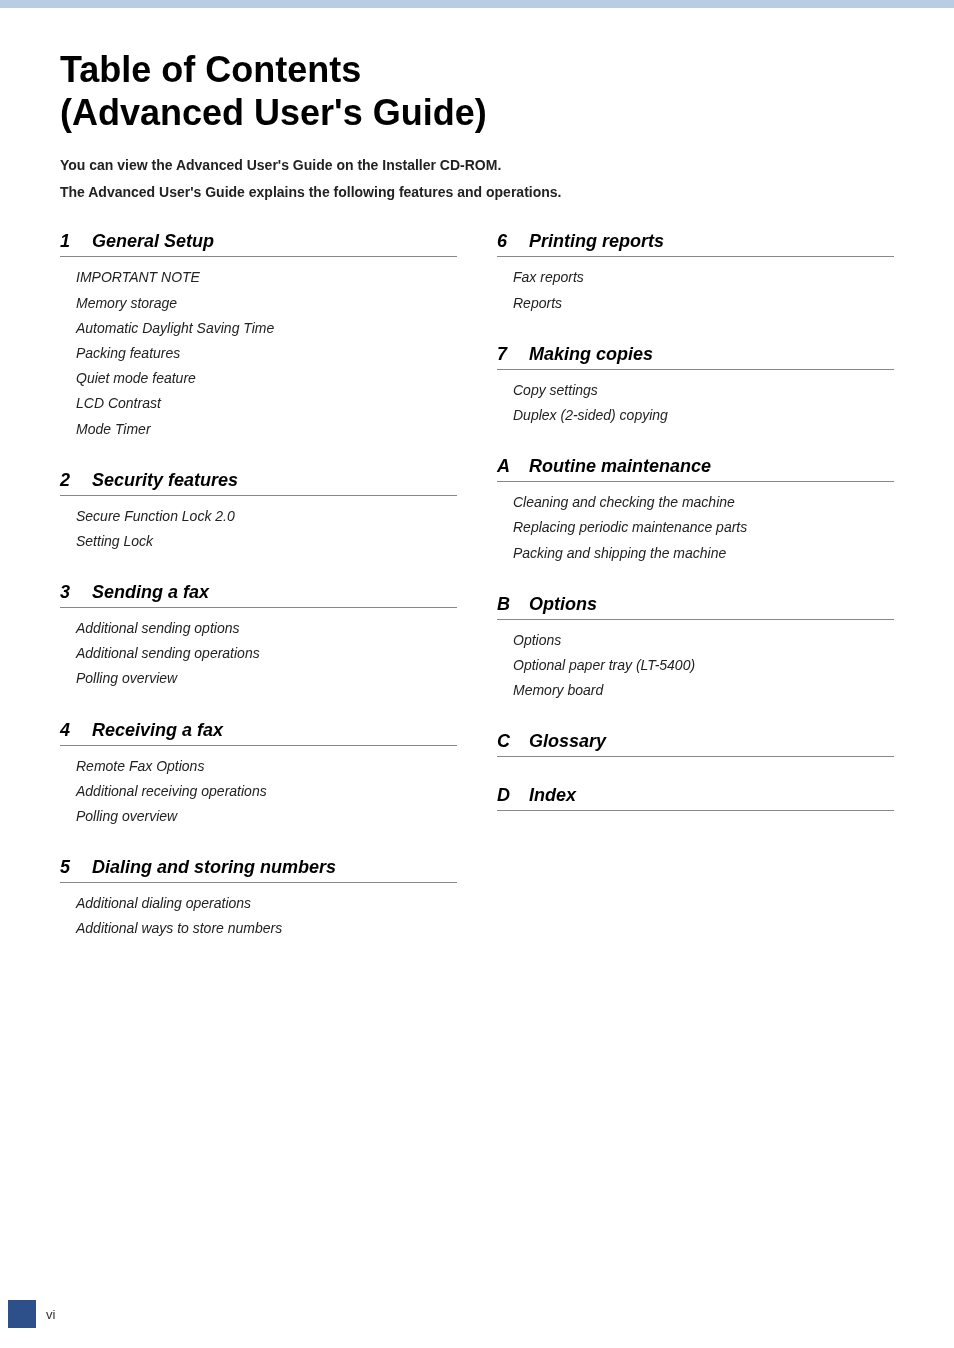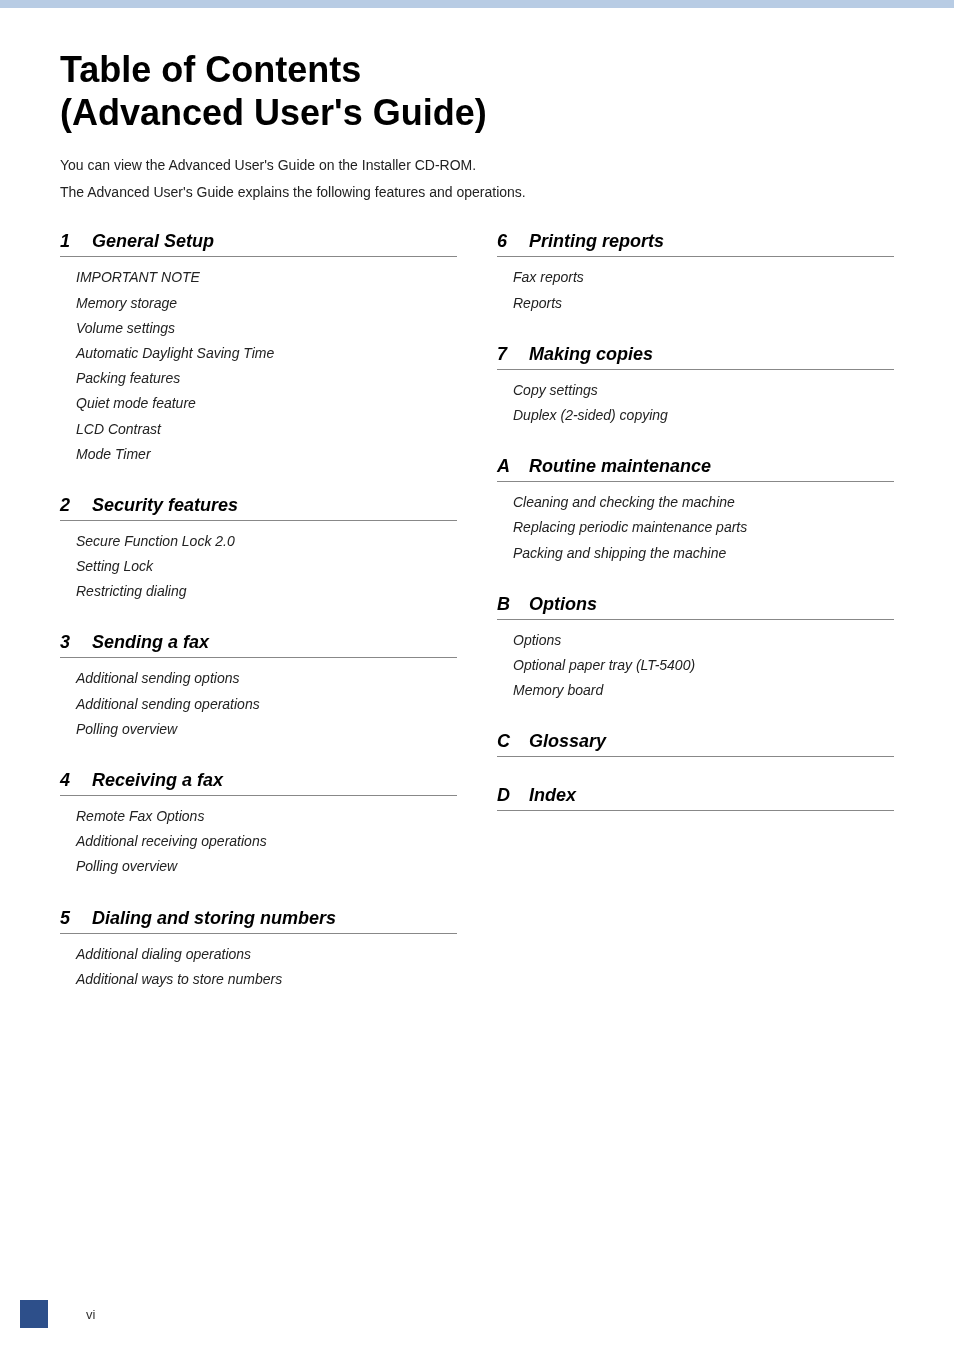--- a/index.html
+++ b/index.html
@@ -33,20 +33,21 @@
       line-height: 1.2;
       margin-bottom: 21px;
       color: #000000;
     }
 
     .intro-text {
       font-size: 14px;
       color: #222;
       margin-bottom: 6px;
       line-height: 1.5;
+      font-weight: bold;
     }
 
     .toc-grid {
       display: grid;
       grid-template-columns: 1fr 1fr;
       gap: 0 40px;
       margin-top: 28px;
     }
 
     .toc-section {
@@ -85,26 +86,25 @@
     .section-items li {
       font-size: 14px;
       font-style: italic;
       color: #222;
       line-height: 1.8;
     }
 
     .page-footer {
       position: absolute;
       bottom: 20px;
-      left: 12px;
+      left: 0;
       right: 0;
       display: flex;
       align-items: center;
       padding: 0 0 0 8px;
-      gap: 28px;
     }
 
     .footer-sidebar {
       width: 28px;
       background: #2d4f8a;
       height: 28px;
       display: flex;
       align-items: center;
       justify-content: center;
     }
@@ -134,38 +134,36 @@
     <div>
 
       <div class="toc-section">
         <div class="section-header">
           <span class="section-number">1</span>
           <span class="section-title">General Setup</span>
         </div>
         <ul class="section-items">
           <li>IMPORTANT NOTE</li>
           <li>Memory storage</li>
-          <li>Volume settings</li>
           <li>Automatic Daylight Saving Time</li>
           <li>Packing features</li>
           <li>Quiet mode feature</li>
           <li>LCD Contrast</li>
           <li>Mode Timer</li>
         </ul>
       </div>
 
       <div class="toc-section">
         <div class="section-header">
           <span class="section-number">2</span>
           <span class="section-title">Security features</span>
         </div>
         <ul class="section-items">
           <li>Secure Function Lock 2.0</li>
           <li>Setting Lock</li>
-          <li>Restricting dialing</li>
         </ul>
       </div>
 
       <div class="toc-section">
         <div class="section-header">
           <span class="section-number">3</span>
           <span class="section-title">Sending a fax</span>
         </div>
         <ul class="section-items">
           <li>Additional sending options</li>

